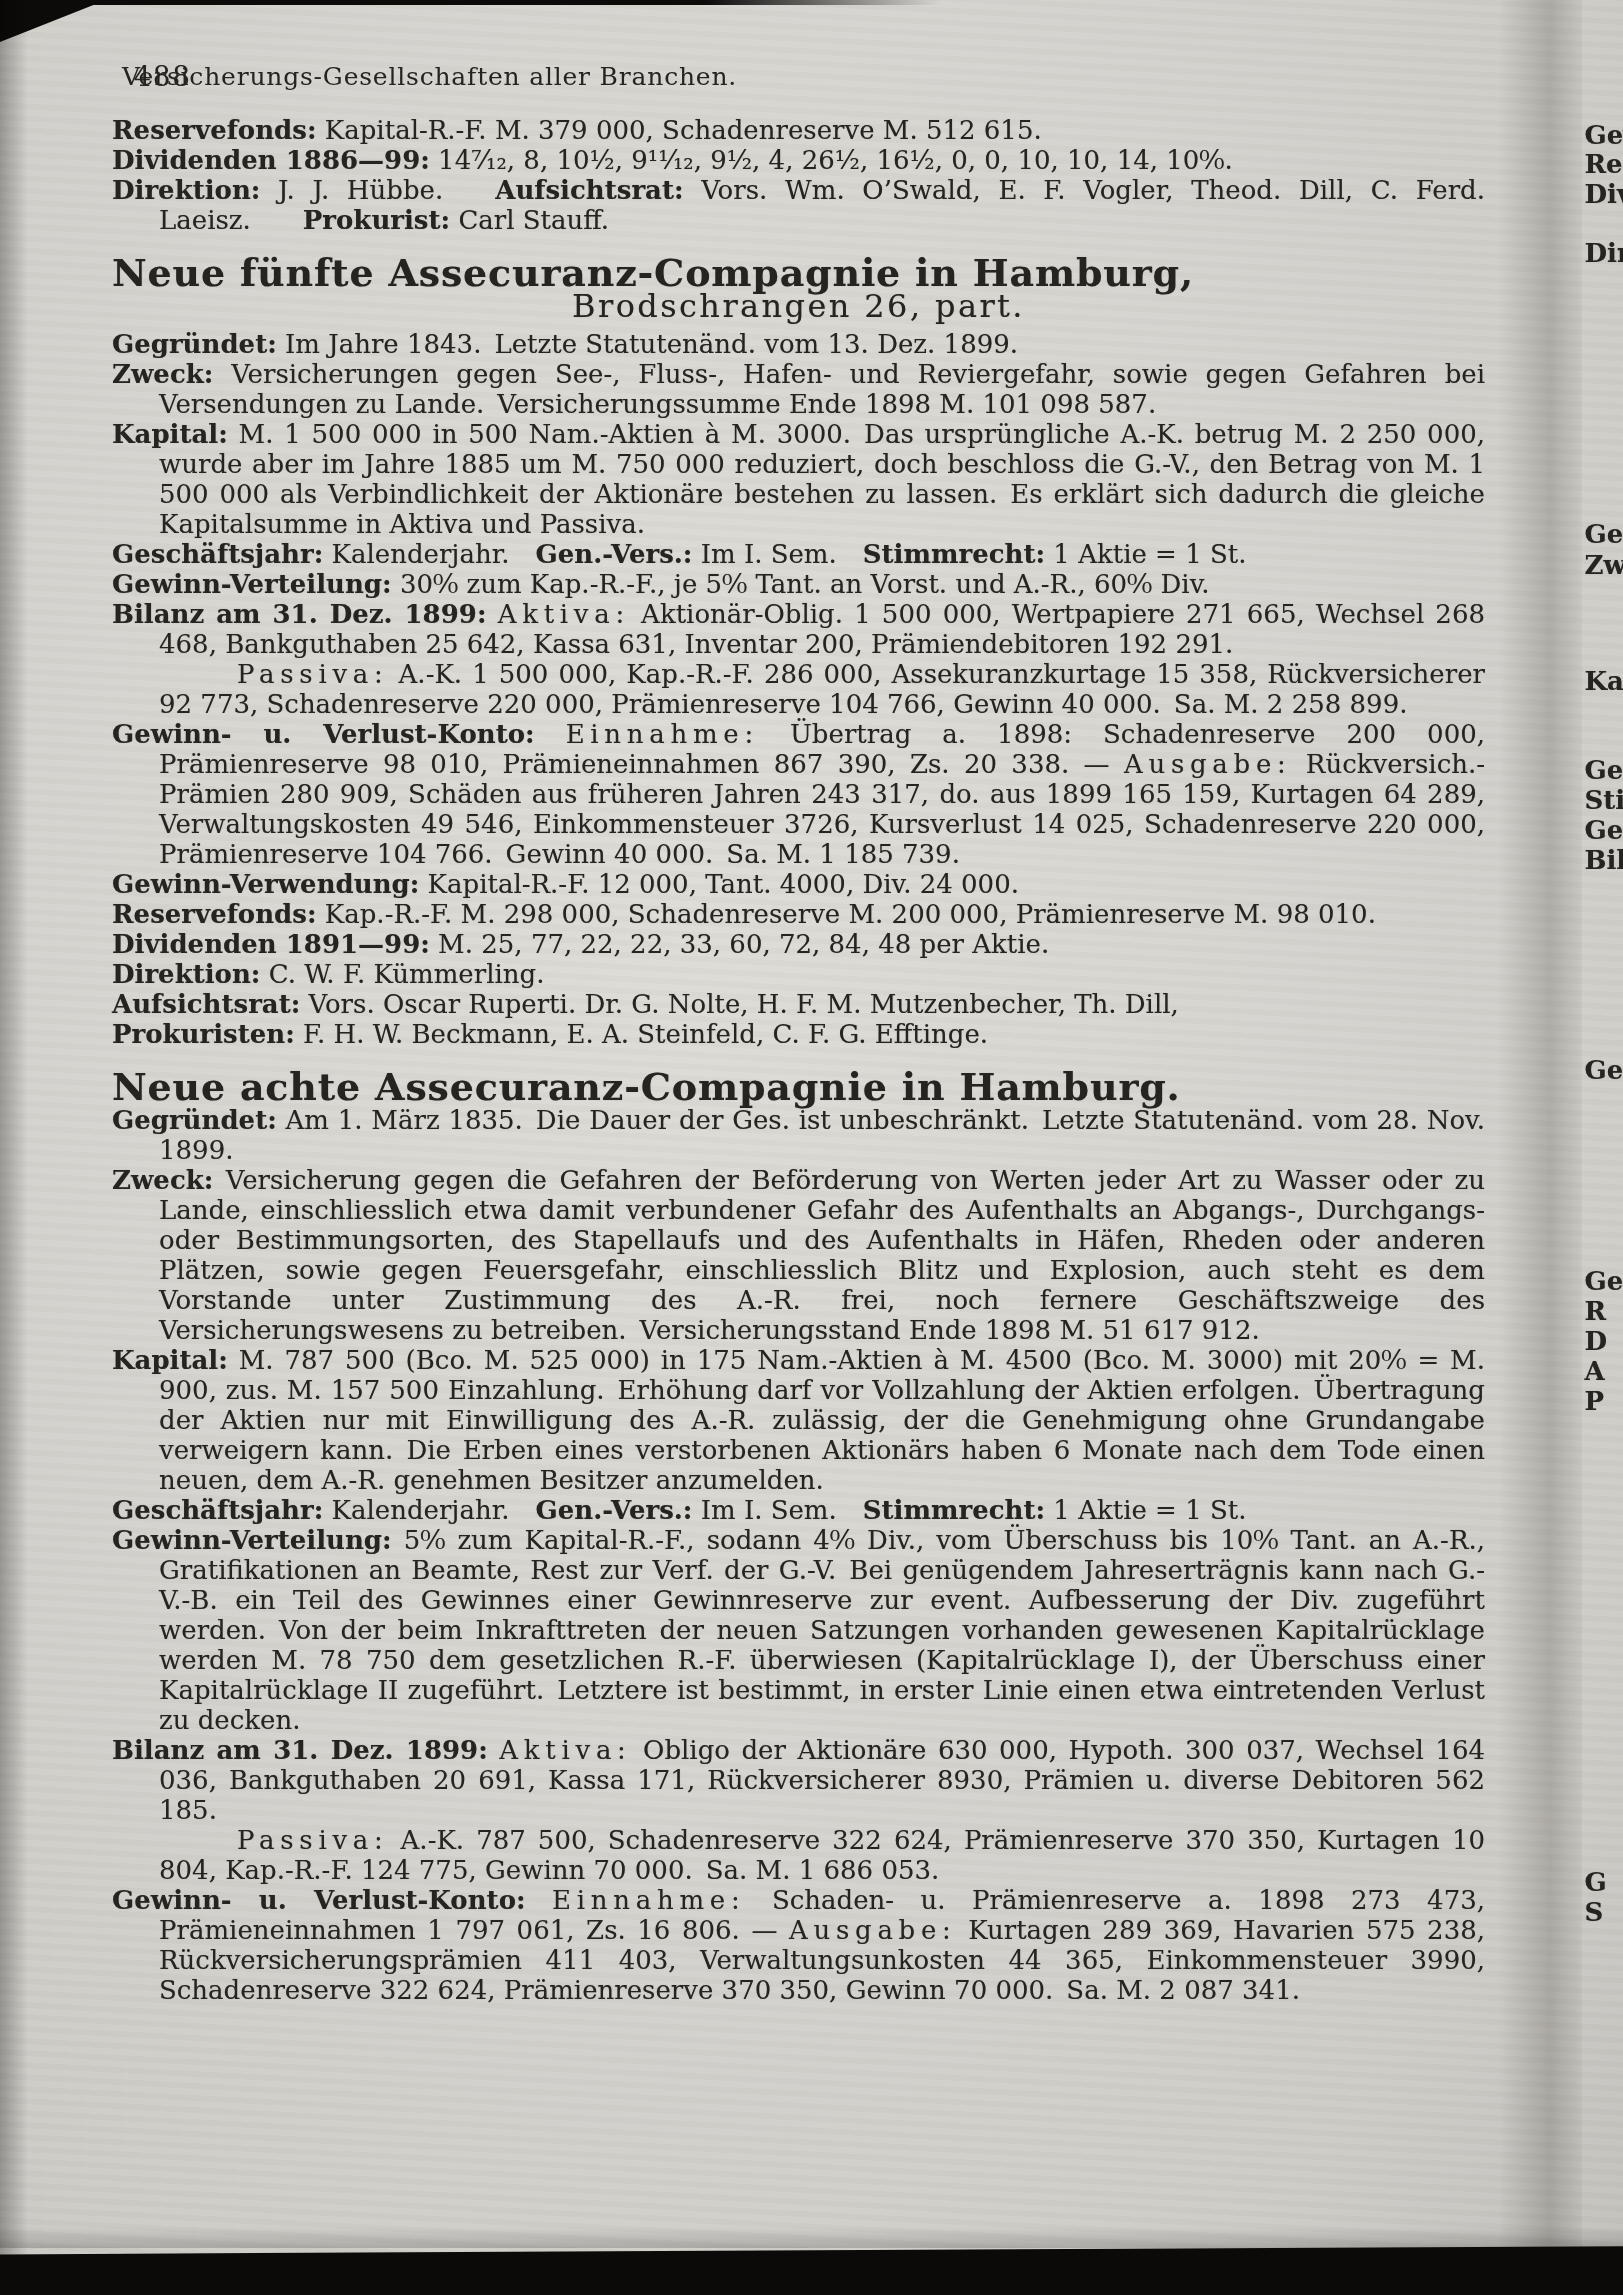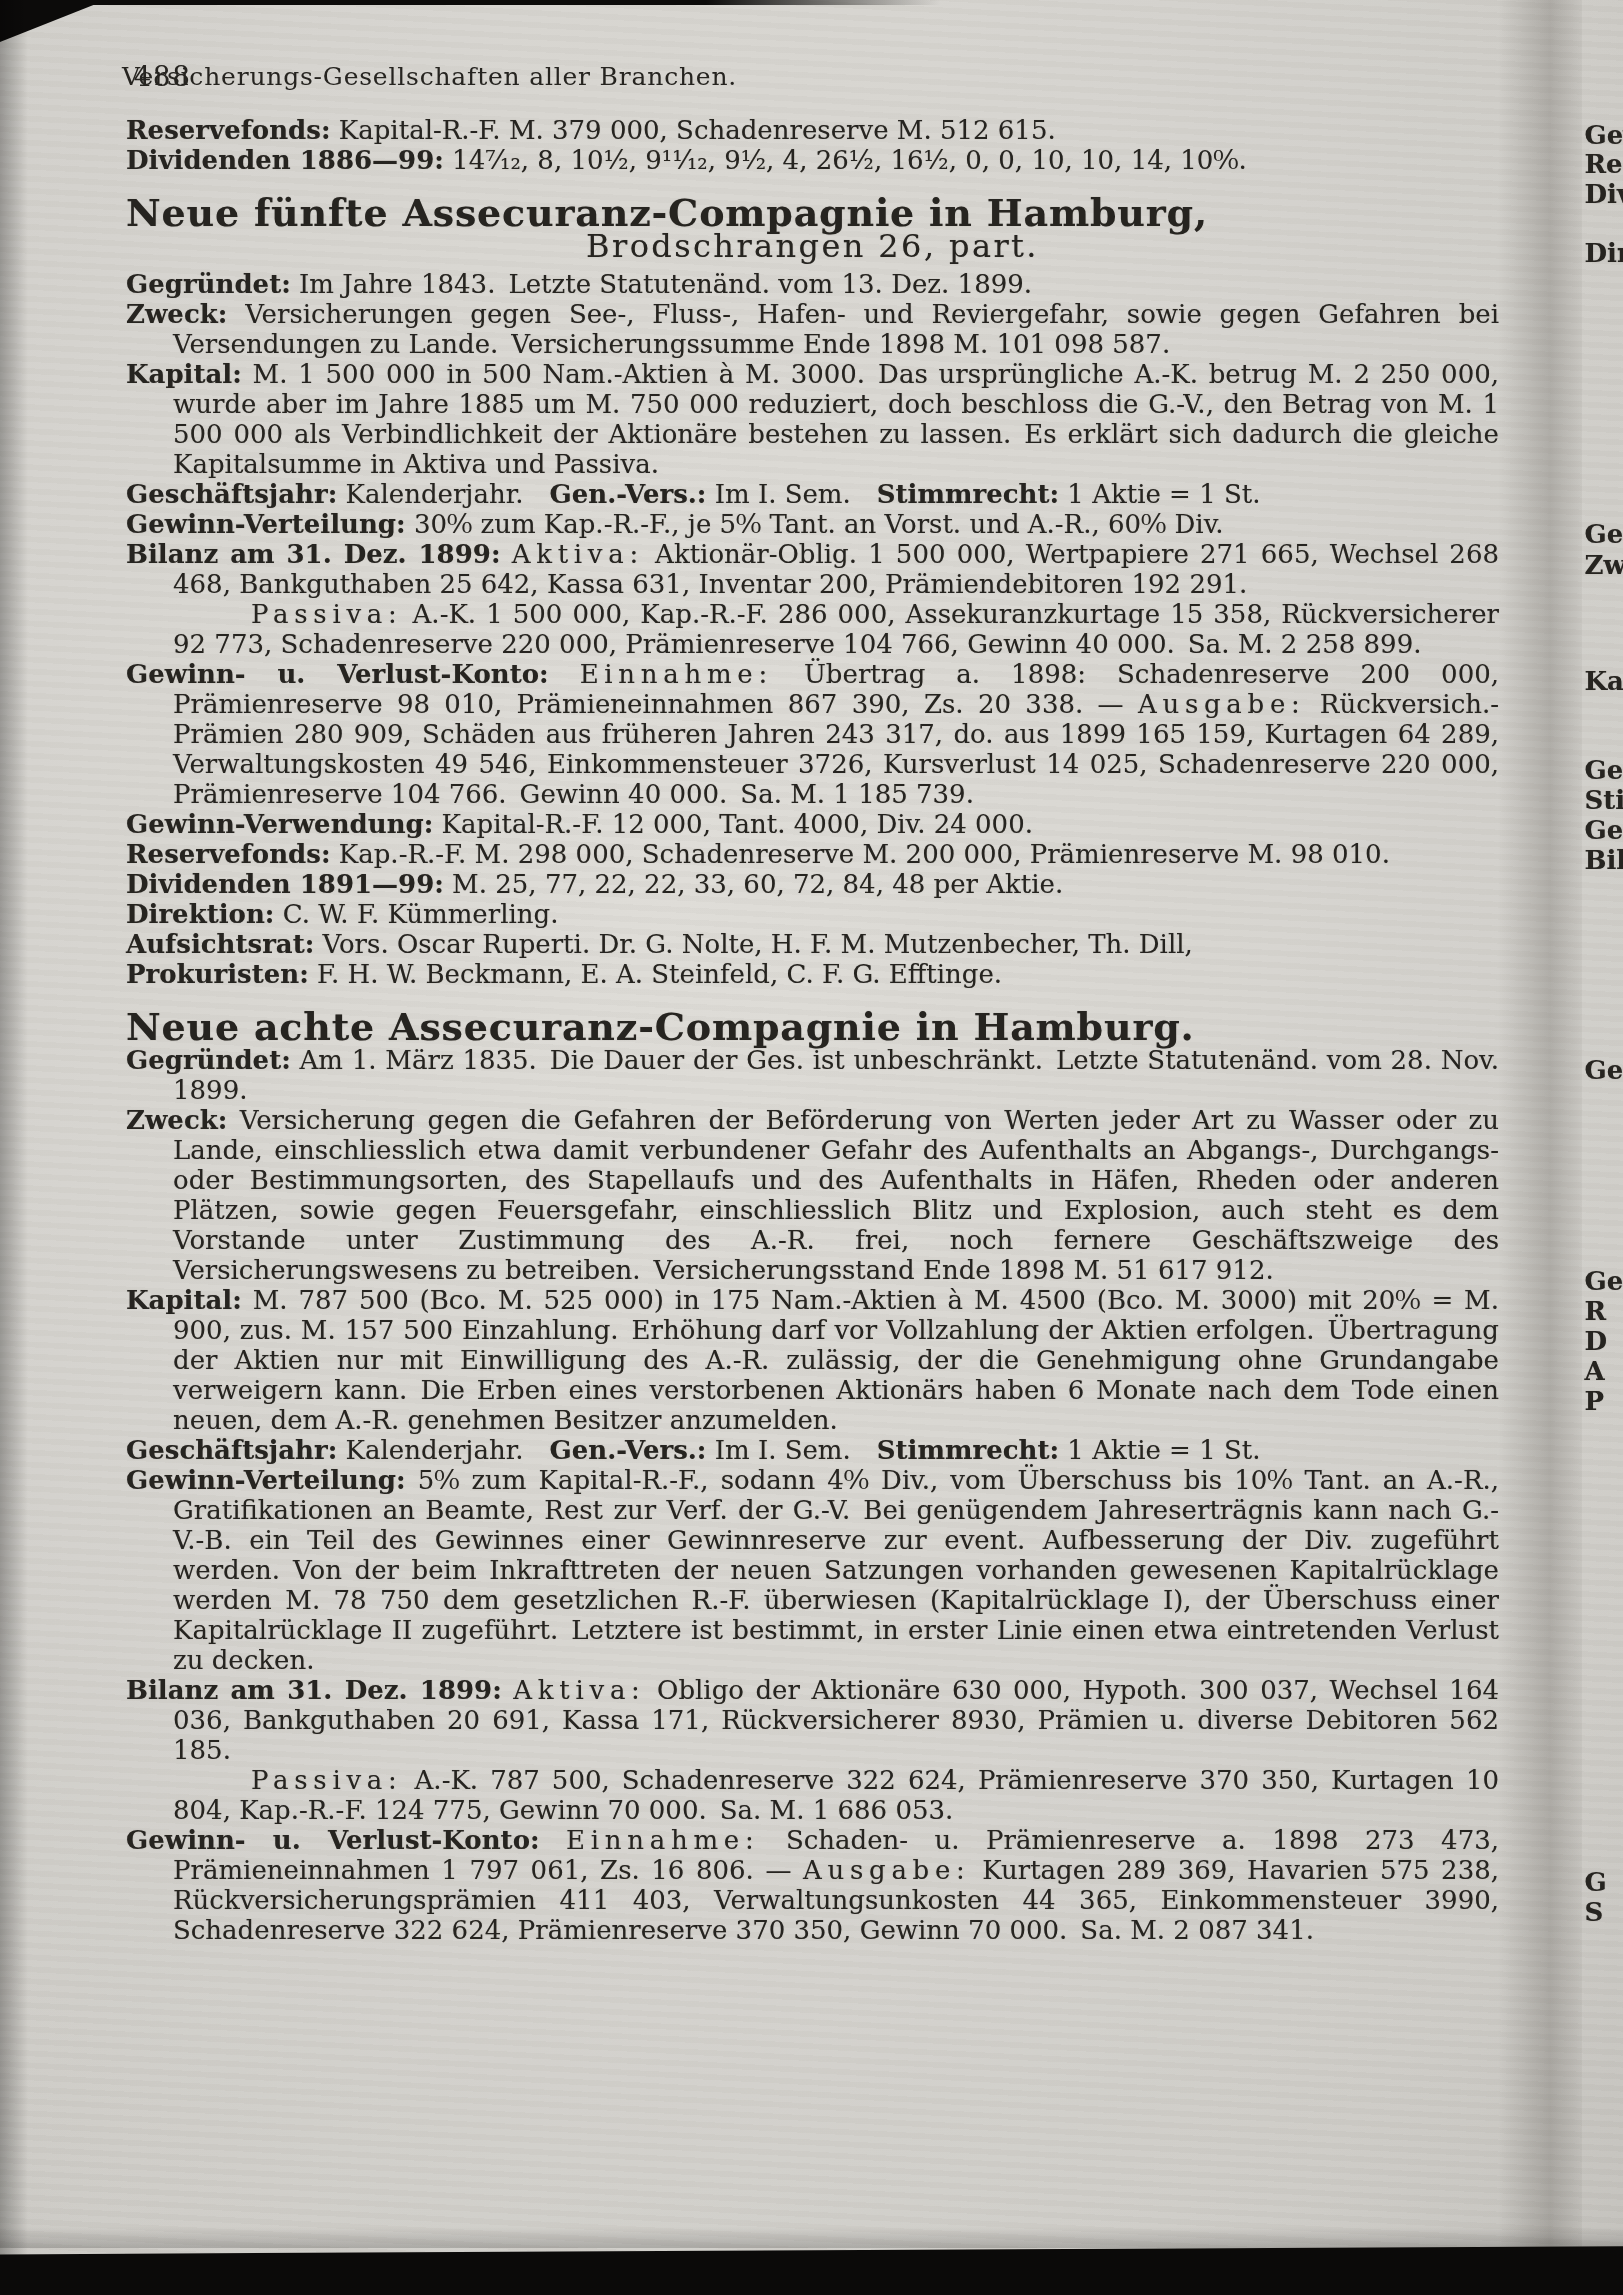--- a/index.html
+++ b/index.html
@@ -24,21 +24,21 @@
   .header { position: absolute; top: 60px; left: 122px; width: 1373px; height: 37px; }
   .page-num {
     position: absolute; left: 11.4px; top: 0;
     font-size: 28px; letter-spacing: 1.6px; text-align: right;
   }
   .running {
     display: block; text-align: left;
     font-size: 25px; letter-spacing: 0.8px; padding-top: 2.4px;
   }
   .text-column {
-    position: absolute; top: 115px; left: 126px; width: 1373px;
+    position: absolute; top: 115px; left: 112px; width: 1373px;
     font-size: 26px; line-height: 30px;
     text-shadow: 0 0 0.8px rgba(45,40,32,0.35);
   }
   .para { margin: 0; padding-left: 47px; text-indent: -47px; text-align: justify; }
   .para.sub { text-indent: 78px; }
   .b { font-weight: bold; }
   .sp { letter-spacing: 0.22em; }
   .heading {
     text-align: left; font-size: 38px; font-weight: bold;
     letter-spacing: 0.8px; margin: 23px 0 3.2px; padding: 0; text-indent: 0;
@@ -85,20 +85,21 @@
   <div class="paper-texture"></div>
 
   <header class="header">
     <span class="page-num">488</span>
     <span class="running">Versicherungs-Gesellschaften aller Branchen.</span>
   </header>
 
   <main class="text-column">
       <p class="para"><span class="b">Reservefonds:</span><span class="txt"> Kapital-R.-F. M. 379 000, Schadenreserve M. 512 615.</span></p>
       <p class="para"><span class="b">Dividenden 1886—99:</span><span class="txt"> 14⁷⁄₁₂, 8, 10¹⁄₂, 9¹¹⁄₁₂, 9¹⁄₂, 4, 26¹⁄₂, 16¹⁄₂, 0, 0, 10, 10, 14, 10⁰⁄₀.</span></p>
+      <p class="para"><span class="b">Direktion:</span><span class="txt"> J. J. Hübbe.  </span><span class="b">Aufsichtsrat:</span><span class="txt"> Vors. Wm. O’Swald, E. F. Vogler, Theod. Dill, C. Ferd. Laeisz.  </span><span class="b">Prokurist:</span><span class="txt"> Carl Stauff.</span></p>
       <h2 class="heading">Neue fünfte Assecuranz-Compagnie in Hamburg,</h2>
       <div class="subheading">Brodschrangen 26, part.</div>
       <p class="para"><span class="b">Gegründet:</span><span class="txt"> Im Jahre 1843. Letzte Statutenänd. vom 13. Dez. 1899.</span></p>
       <p class="para"><span class="b">Zweck:</span><span class="txt"> Versicherungen gegen See-, Fluss-, Hafen- und Reviergefahr, sowie gegen Gefahren bei Versendungen zu Lande. Versicherungssumme Ende 1898 M. 101 098 587.</span></p>
       <p class="para"><span class="b">Kapital:</span><span class="txt"> M. 1 500 000 in 500 Nam.-Aktien à M. 3000. Das ursprüngliche A.-K. betrug M. 2 250 000, wurde aber im Jahre 1885 um M. 750 000 reduziert, doch beschloss die G.-V., den Betrag von M. 1 500 000 als Verbindlichkeit der Aktionäre bestehen zu lassen. Es erklärt sich dadurch die gleiche Kapitalsumme in Aktiva und Passiva.</span></p>
       <p class="para"><span class="b">Geschäftsjahr:</span><span class="txt"> Kalenderjahr. </span><span class="b">Gen.-Vers.:</span><span class="txt"> Im I. Sem. </span><span class="b">Stimmrecht:</span><span class="txt"> 1 Aktie = 1 St.</span></p>
       <p class="para"><span class="b">Gewinn-Verteilung:</span><span class="txt"> 30⁰⁄₀ zum Kap.-R.-F., je 5⁰⁄₀ Tant. an Vorst. und A.-R., 60⁰⁄₀ Div.</span></p>
       <p class="para"><span class="b">Bilanz am 31. Dez. 1899:</span><span class="txt"> </span><span class="sp">Aktiva:</span><span class="txt"> Aktionär-Oblig. 1 500 000, Wertpapiere 271 665, Wechsel 268 468, Bankguthaben 25 642, Kassa 631, Inventar 200, Prämiendebitoren 192 291.</span></p>
       <p class="para sub"><span class="sp">Passiva:</span><span class="txt"> A.-K. 1 500 000, Kap.-R.-F. 286 000, Assekuranzkurtage 15 358, Rückversicherer 92 773, Schadenreserve 220 000, Prämienreserve 104 766, Gewinn 40 000. Sa. M. 2 258 899.</span></p>
       <p class="para"><span class="b">Gewinn- u. Verlust-Konto:</span><span class="txt"> </span><span class="sp">Einnahme:</span><span class="txt"> Übertrag a. 1898: Schadenreserve 200 000, Prämienreserve 98 010, Prämieneinnahmen 867 390, Zs. 20 338. — </span><span class="sp">Ausgabe:</span><span class="txt"> Rückversich.-Prämien 280 909, Schäden aus früheren Jahren 243 317, do. aus 1899 165 159, Kurtagen 64 289, Verwaltungskosten 49 546, Einkommensteuer 3726, Kursverlust 14 025, Schadenreserve 220 000, Prämienreserve 104 766. Gewinn 40 000. Sa. M. 1 185 739.</span></p>

